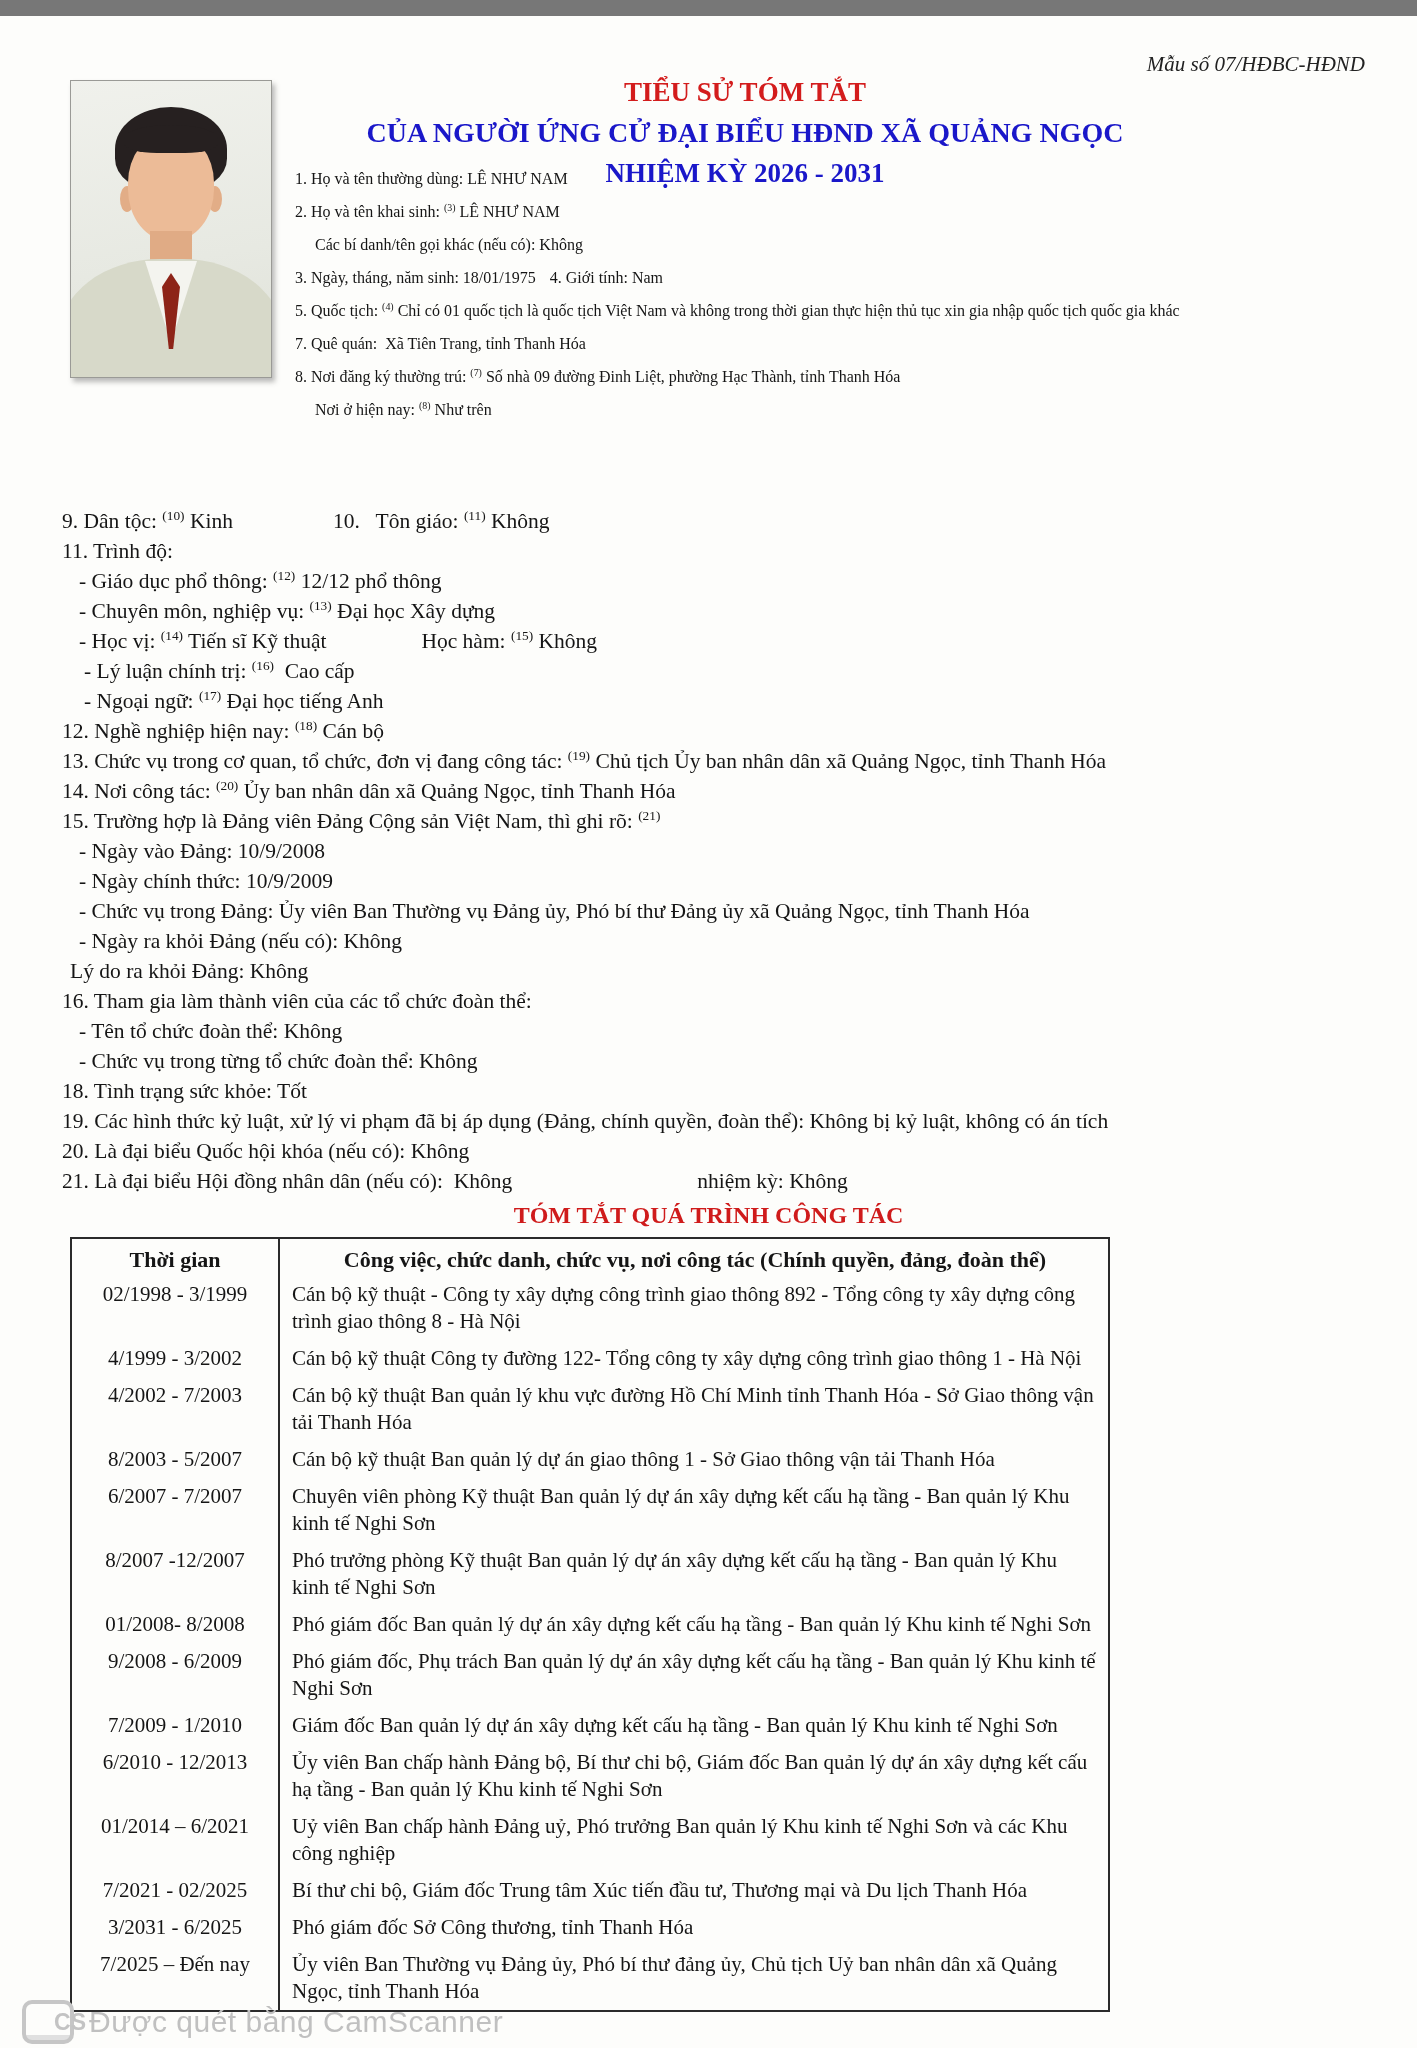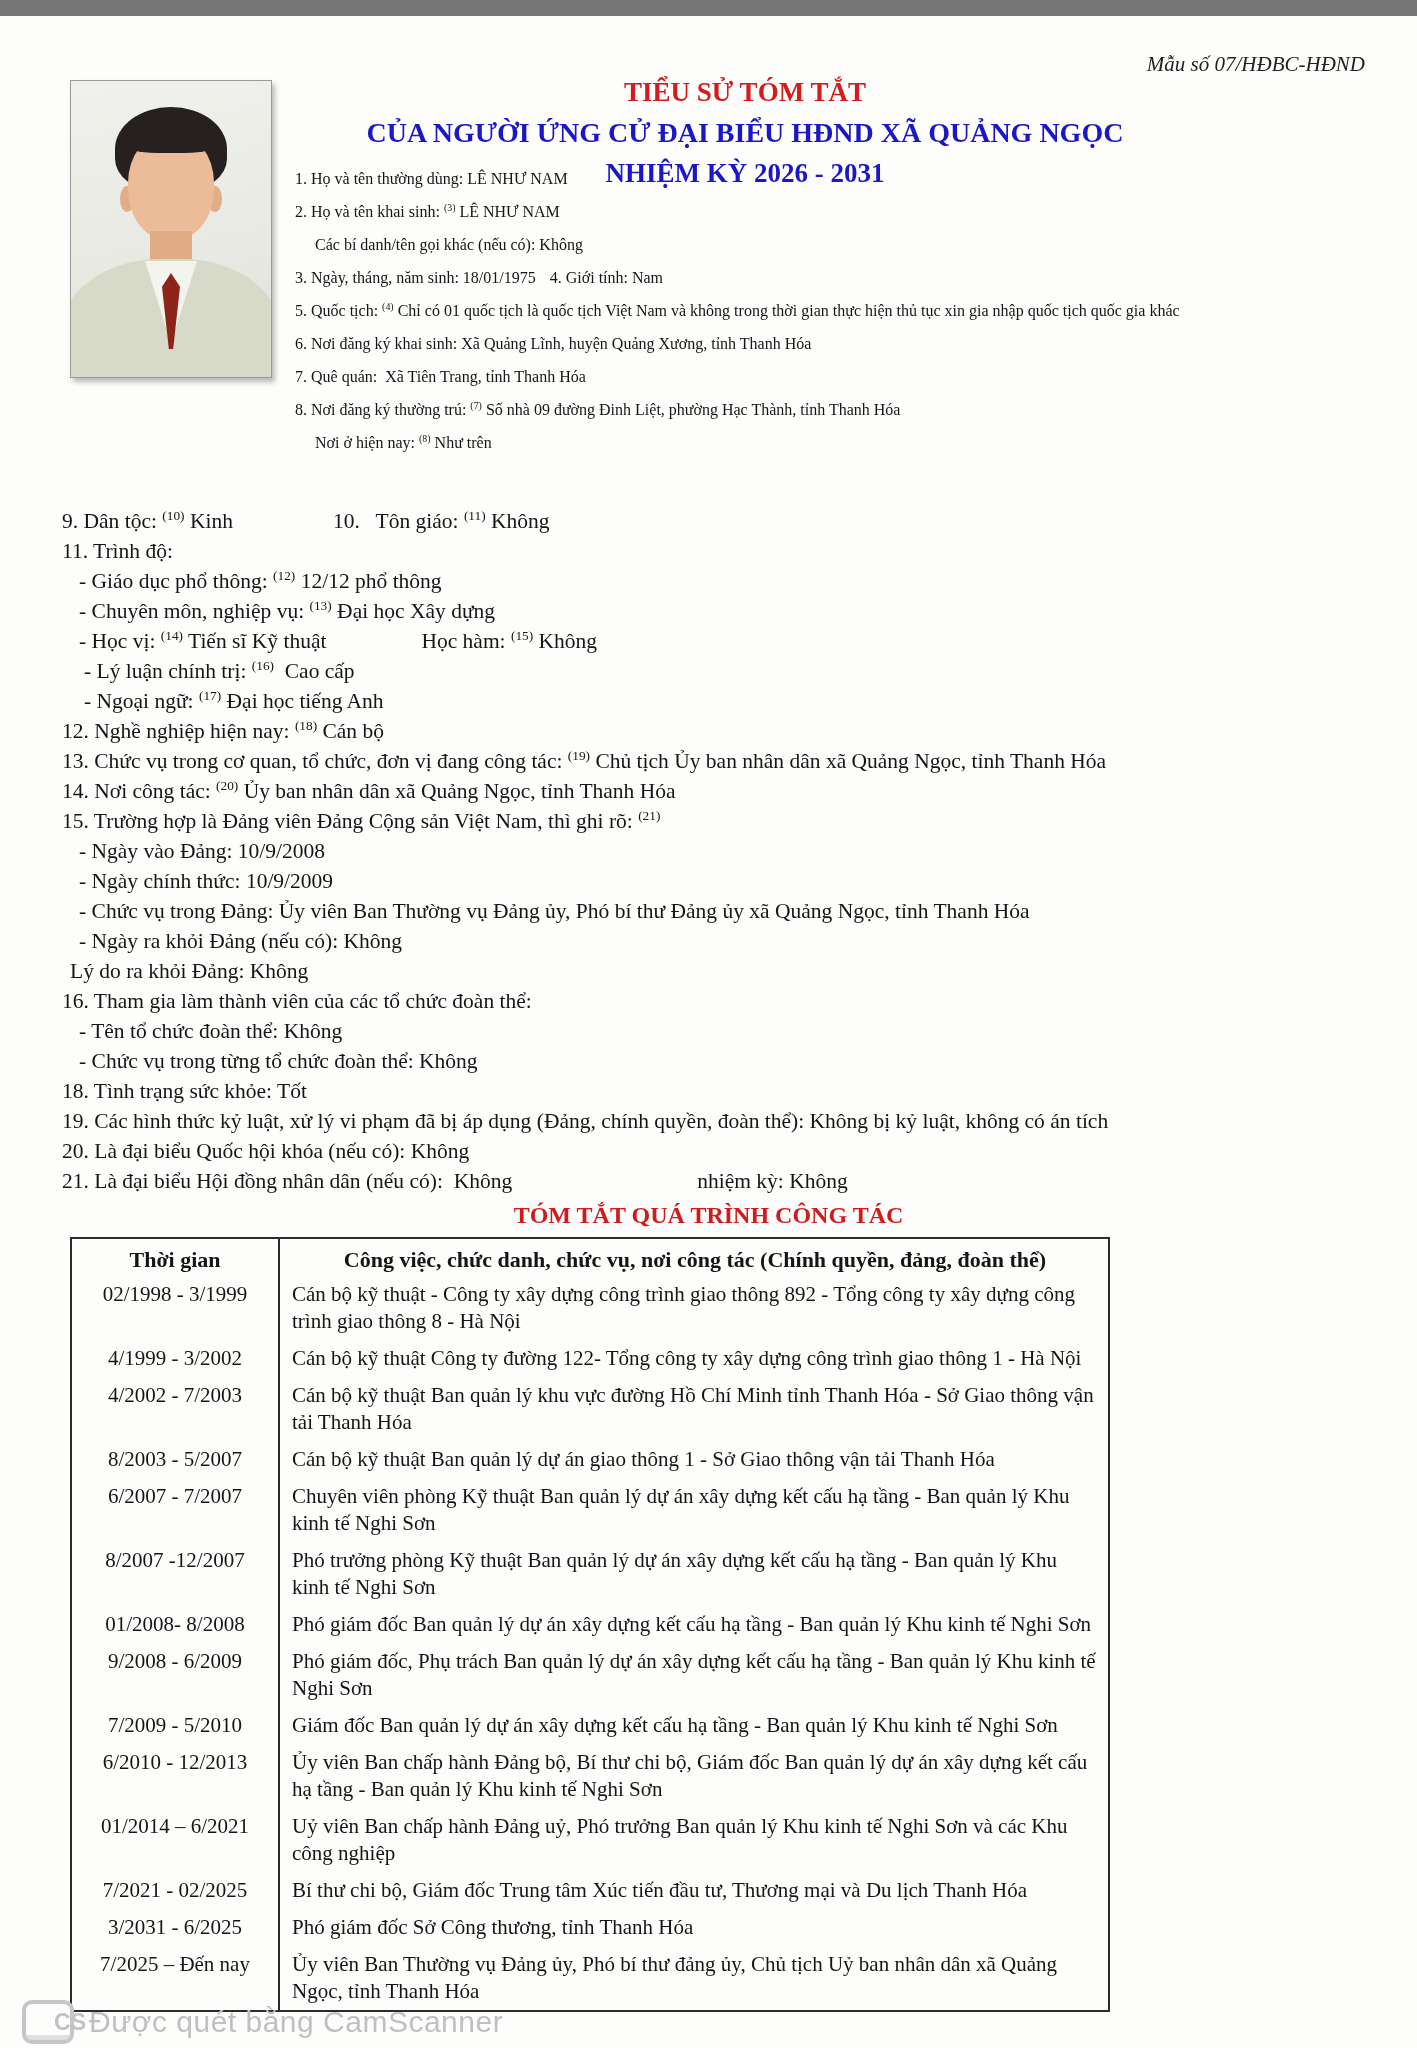--- a/index.html
+++ b/index.html
@@ -113,21 +113,20 @@
       <div class="title-blue">CỦA NGƯỜI ỨNG CỬ ĐẠI BIỂU HĐND XÃ QUẢNG NGỌC</div>
       <div class="title-blue2">NHIỆM KỲ 2026 - 2031</div>
     </div>
 
     <div class="bio-top" id="bio-top">
         <div class="bline ind0">1. Họ và tên thường dùng: LÊ NHƯ NAM</div>
         <div class="bline ind0">2. Họ và tên khai sinh: <sup>(3)</sup> LÊ NHƯ NAM</div>
         <div class="bline ind1">Các bí danh/tên gọi khác (nếu có): Không</div>
         <div class="bline ind0">3. Ngày, tháng, năm sinh: 18/01/1975<span class="gap" style="width: 14px;"></span>4. Giới tính: Nam</div>
         <div class="bline ind0">5. Quốc tịch: <sup>(4)</sup> Chỉ có 01 quốc tịch là quốc tịch Việt Nam và không trong thời gian thực hiện thủ tục xin gia nhập quốc tịch quốc gia khác</div>
-        <div class="bline ind0">6. Nơi đăng ký khai sinh: Xã Quảng Lĩnh, huyện Quảng Xương, tỉnh Thanh Hóa</div>
         <div class="bline ind0">7. Quê quán:  Xã Tiên Trang, tỉnh Thanh Hóa</div>
         <div class="bline ind0">8. Nơi đăng ký thường trú: <sup>(7)</sup> Số nhà 09 đường Đinh Liệt, phường Hạc Thành, tỉnh Thanh Hóa</div>
         <div class="bline ind1">Nơi ở hiện nay: <sup>(8)</sup> Như trên</div>
       </div>
   </div>
 
   <div class="bio-main" id="bio-main">
       <div class="bline ind0">9. Dân tộc: <sup>(10)</sup> Kinh<span class="gap" style="width: 100px;"></span>10.   Tôn giáo: <sup>(11)</sup> Không</div>
       <div class="bline ind0">11. Trình độ:</div>
       <div class="bline ind1">- Giáo dục phổ thông: <sup>(12)</sup> 12/12 phổ thông</div>
@@ -189,21 +188,21 @@
         </tr>
         <tr>
           <td class="time">01/2008- 8/2008</td>
           <td class="desc">Phó giám đốc Ban quản lý dự án xây dựng kết cấu hạ tầng - Ban quản lý Khu kinh tế Nghi Sơn</td>
         </tr>
         <tr>
           <td class="time">9/2008 - 6/2009</td>
           <td class="desc">Phó giám đốc, Phụ trách Ban quản lý dự án xây dựng kết cấu hạ tầng - Ban quản lý Khu kinh tế Nghi Sơn</td>
         </tr>
         <tr>
-          <td class="time">7/2009 - 5/2010</td>
+          <td class="time">7/2009 - 1/2010</td>
           <td class="desc">Giám đốc Ban quản lý dự án xây dựng kết cấu hạ tầng - Ban quản lý Khu kinh tế Nghi Sơn</td>
         </tr>
         <tr>
           <td class="time">6/2010 - 12/2013</td>
           <td class="desc">Ủy viên Ban chấp hành Đảng bộ, Bí thư chi bộ, Giám đốc Ban quản lý dự án xây dựng kết cấu hạ tầng - Ban quản lý Khu kinh tế Nghi Sơn</td>
         </tr>
         <tr>
           <td class="time">01/2014 – 6/2021</td>
           <td class="desc">Uỷ viên Ban chấp hành Đảng uỷ, Phó trưởng Ban quản lý Khu kinh tế Nghi Sơn và các Khu công nghiệp</td>
         </tr>

